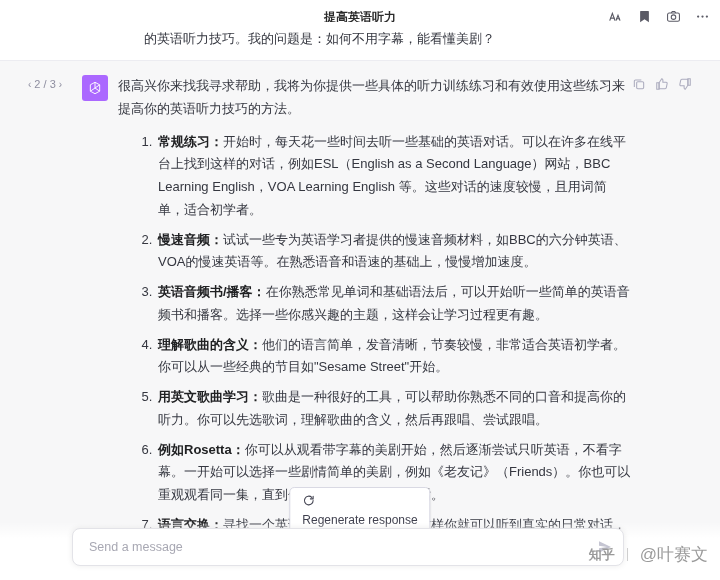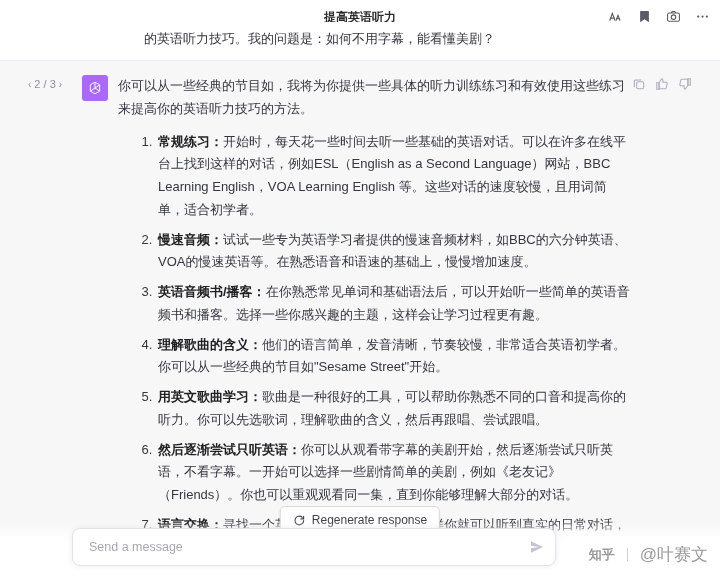--- a/index.html
+++ b/index.html
@@ -91,42 +91,43 @@
   .msg-actions {
     position: absolute; right: 18px; top: 2px;
     display: flex; gap: 9px; color: #acacbe;
   }
   .msg-actions svg { width: 14px; height: 14px; display: block; }
 
   
   .regen {
     position: absolute; left: 50%; transform: translateX(-50%);
     bottom: 46px;
-    display: flex; align-items: center; gap: 6px;
+    display: flex; gap: 6px;
     background: #ffffff;
     border: 1px solid #d9d9e3;
     border-radius: 5px;
     padding: 6px 12px;
     font-size: 12px; color: #40414f;
     box-shadow: 0 1px 2px rgba(0,0,0,.05);
     white-space: nowrap;
     cursor: pointer;
     z-index: 5;
+    flex-direction: column;
   }
   .regen svg { width: 13px; height: 13px; }
 
   
   .composer-wrap {
     position: absolute; left: 0; right: 0; bottom: 0; height: 58px;
     background: linear-gradient(to bottom, rgba(255,255,255,0) 0%, #ffffff 28%);
     z-index: 6;
   }
   .composer {
     position: absolute; left: 72px; bottom: 14px;
-    width: 484px; height: 38px;
+    width: 552px; height: 38px;
     background: #ffffff;
     border: 1px solid #e3e3e8;
     border-radius: 8px;
     box-shadow: 0 0 6px rgba(0,0,0,.08);
     display: flex; align-items: center;
     padding: 0 40px 0 14px;
   }
   .composer input {
     border: 0; outline: none; width: 100%;
     font-size: 12.5px; color: #353740;
@@ -231,28 +232,28 @@
           </span>
           <span>
             <svg viewBox="0 0 24 24" fill="none" stroke="currentColor" stroke-width="1.8">
               <path d="M17 3v11l-4.5 7c-1.2 0-2-.9-2-2v-4H5c-1.2 0-2-1-1.8-2.2l1.3-6.6C4.7 5 5.5 4 6.7 4H17z"></path>
               <path d="M17 14h4V3h-4z"></path>
             </svg>
           </span>
         </div>
 
         <div class="body">
-          <p>你可以从一些经典的节目如，我将为你提供一些具体的听力训练练习和有效使用这些练习来提高你的英语听力技巧的方法。</p>
+          <p>很高兴你来找我寻求帮助，我将为你提供一些具体的听力训练练习和有效使用这些练习来提高你的英语听力技巧的方法。</p>
           <ol>
             <li><b>常规练习：</b><span>开始时，每天花一些时间去听一些基础的英语对话。可以在许多在线平台上找到这样的对话，例如ESL（English as a Second Language）网站，BBC Learning English，VOA Learning English 等。这些对话的速度较慢，且用词简单，适合初学者。</span></li>
             <li><b>慢速音频：</b><span>试试一些专为英语学习者提供的慢速音频材料，如BBC的六分钟英语、VOA的慢速英语等。在熟悉语音和语速的基础上，慢慢增加速度。</span></li>
             <li><b>英语音频书/播客：</b><span>在你熟悉常见单词和基础语法后，可以开始听一些简单的英语音频书和播客。选择一些你感兴趣的主题，这样会让学习过程更有趣。</span></li>
             <li><b>理解歌曲的含义：</b><span>他们的语言简单，发音清晰，节奏较慢，非常适合英语初学者。你可以从一些经典的节目如"Sesame Street"开始。</span></li>
             <li><b>用英文歌曲学习：</b><span>歌曲是一种很好的工具，可以帮助你熟悉不同的口音和提高你的听力。你可以先选歌词，理解歌曲的含义，然后再跟唱、尝试跟唱。</span></li>
-            <li><b>然后逐渐尝试只听英语：</b><span>你可以从观看带字幕的美剧开始，然后逐渐尝试只听英语，不看字幕。一开始可以选择一些剧情简单的美剧，例如《老友记》（Friends）。你也可以重观观看同一集，直到你能够理解大部分的对话。</span></li>
+            <li><b>例如Rosetta：</b><span>你可以从观看带字幕的美剧开始，然后逐渐尝试只听英语，不看字幕。一开始可以选择一些剧情简单的美剧，例如《老友记》（Friends）。你也可以重观观看同一集，直到你能够理解大部分的对话。</span></li>
             <li><b>语言交换：</b><span>寻找一个英语为母语的语言伙伴。这样你就可以听到真实的日常对话，同时也可以得到即时的反馈。</span></li>
             <li><b>使用语言学习应用：</b><span>例如Rosetta Stone、Duolingo、Babbel等。这些应用提供听力理解和口语练习。</span></li>
           </ol>
 
         </div>
 
       </div>
     </div>
   </div>
 

